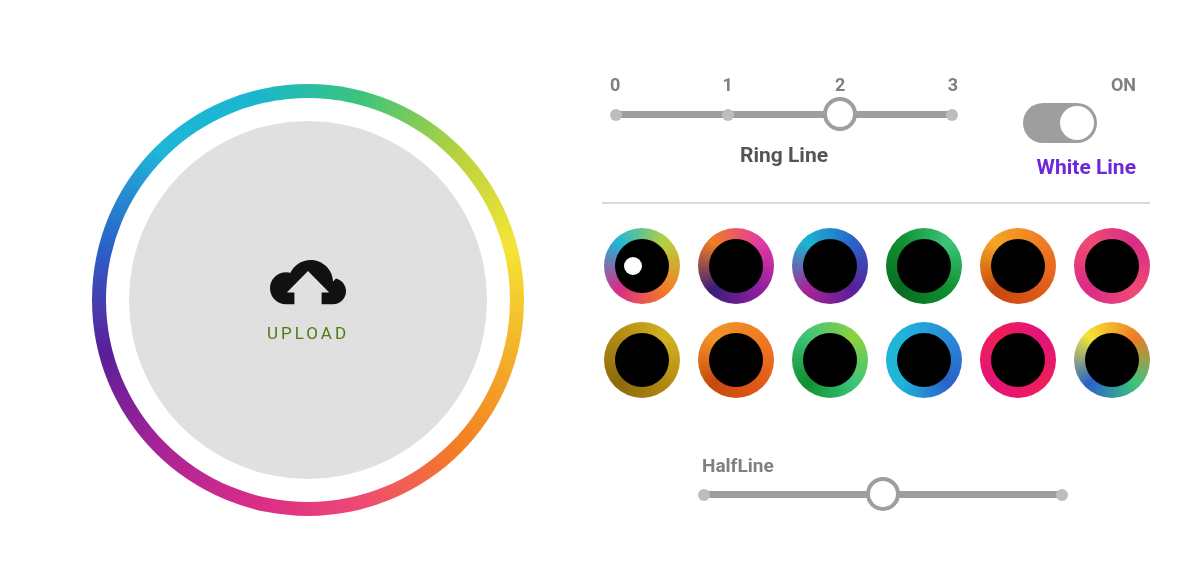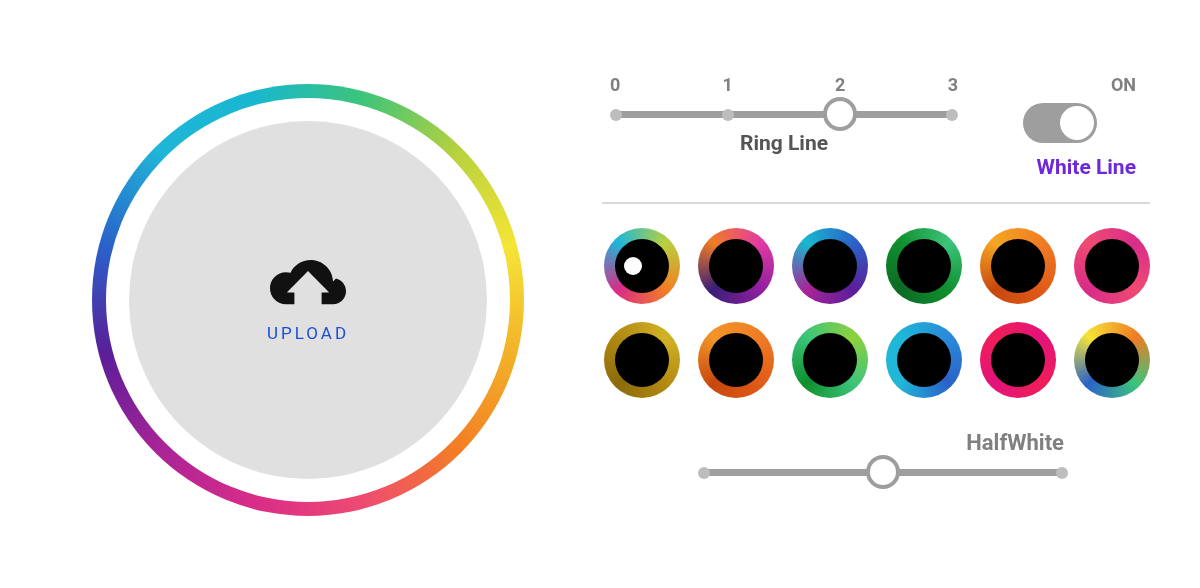--- a/index.html
+++ b/index.html
@@ -46,21 +46,21 @@
     width: 358px; height: 358px;
     border-radius: 50%;
     background: #e0e0e0;
     display: flex; flex-direction: column; align-items: center; justify-content: center;
     cursor: pointer;
   }
   .upload-label {
     margin-top: 4px;
     letter-spacing: 3px;
     font-size: 17px;
-    color: #1d4ed8;
+    color: #4d7c0f;
     text-align: center;
   }
 
   
   .right-top {
     position: absolute;
     left: 610px;
     top: 74px;
     width: 532px;
   }
@@ -80,21 +80,21 @@
   .rl-dot {
     position: absolute; top: 5.5px; width: 12px; height: 12px; border-radius: 50%;
     background: #bdbdbd;
   }
   .rl-knob {
     position: absolute; top: -6px; width: 34px; height: 34px; border-radius: 50%;
     background: #ffffff; border: 4px solid #9e9e9e;
     transform: translateX(-50%);
   }
   .rl-caption {
-    margin-top: 8px; text-align: center; font-size: 21px; font-weight: 700; color: #555;
+    margin-top: 20px; text-align: center; font-size: 21px; font-weight: 700; color: #555;
   }
   .wl-box { position: absolute; left: 374px; top: 0; width: 152px; text-align: right; }
   .wl-onlabel { font-size: 18px; font-weight: 700; color: #808080; }
   .wl-toggle {
     margin: 8px auto 0 auto; width: 74px; height: 40px; border-radius: 20px;
     background: #9e9e9e; position: relative; cursor: pointer;
   }
   .wl-knob {
     position: absolute; right: 3px; top: 3px; width: 34px; height: 34px; border-radius: 50%;
     background: #ffffff;
@@ -120,22 +120,22 @@
     cursor: pointer;
   }
   .sw-core {
     width: 54px; height: 54px; border-radius: 50%; background: #000;
     display: flex; align-items: center; justify-content: center;
   }
   .sw-pick { width: 18px; height: 18px; border-radius: 50%; background: #fff; margin-left: -18px; }
 
   
   .sat-box { position: absolute; left: 698px; top: 430px; width: 370px; }
-  .sat-labels { display: flex; justify-content: flex-end; padding: 0 4px 6px 4px;
-    font-size: 22px; font-weight: 700; color: #808080; }
+  .sat-labels { display: flex; justify-content: flex-start; padding: 0 4px 6px 4px;
+    font-size: 19px; font-weight: 700; color: #808080; margin-top: 24px; }
   .sat-track { position: relative; height: 20px; }
   .sat-bar {
     position: absolute; left: 6px; right: 6px; top: 8px; height: 7px;
     background: #9e9e9e; border-radius: 4px;
   }
   .sat-cap {
     position: absolute; top: 5.5px; width: 12px; height: 12px; border-radius: 50%;
     background: #bdbdbd;
   }
   .sat-knob {
@@ -231,21 +231,21 @@
         <div class="sw-core"></div>
       </div>
       <div class="sw" style="background: conic-gradient(from -45deg, rgb(245, 229, 54), rgb(240, 124, 36), rgb(60, 196, 122), rgb(42, 98, 201), rgb(245, 229, 54));">
         <div class="sw-core"></div>
       </div>
     </div>
 
   <div class="sat-box">
     <div class="sat-labels">
       <span>Half</span>
-      <span>White</span>
+      <span>Line</span>
     </div>
     <div class="sat-track">
       <div class="sat-bar"></div>
       <div class="sat-cap" style="left:0"></div>
       <div class="sat-cap" style="right:0"></div>
       <div class="sat-knob" id="sat-knob" style="left: 185px;"></div>
     </div>
   </div>
 
 </div>

